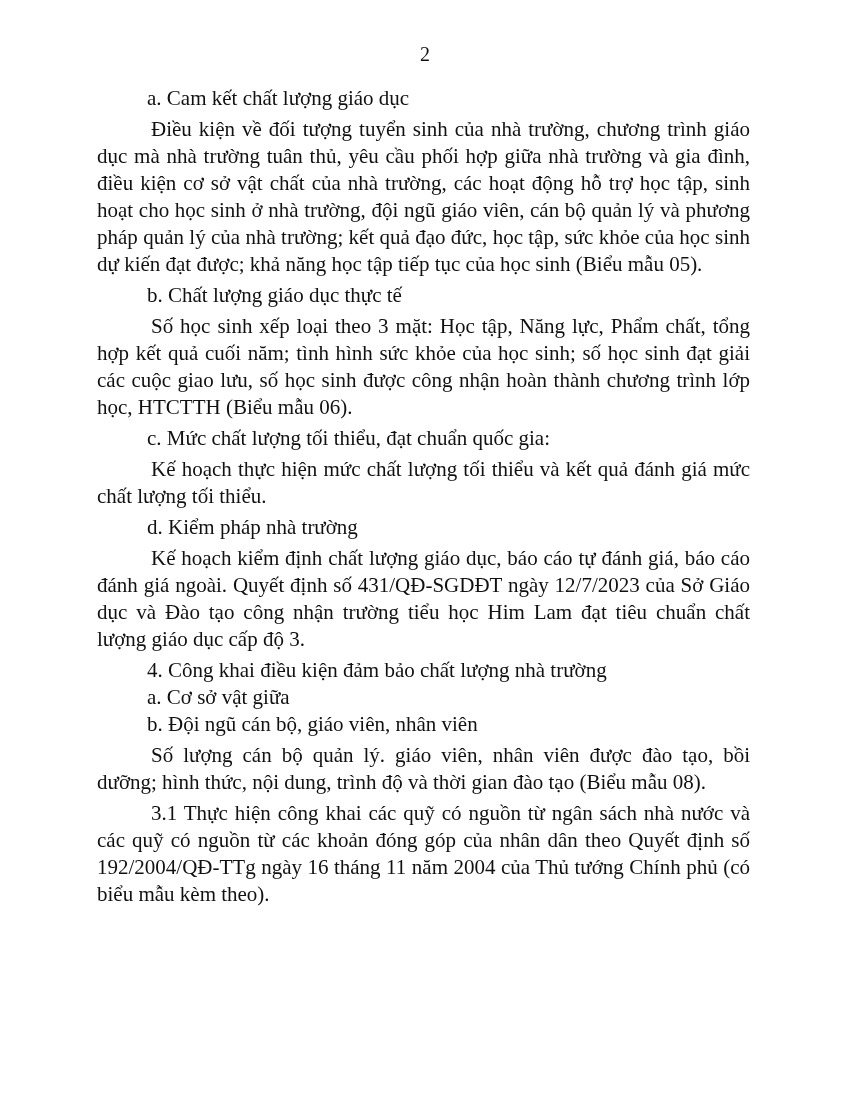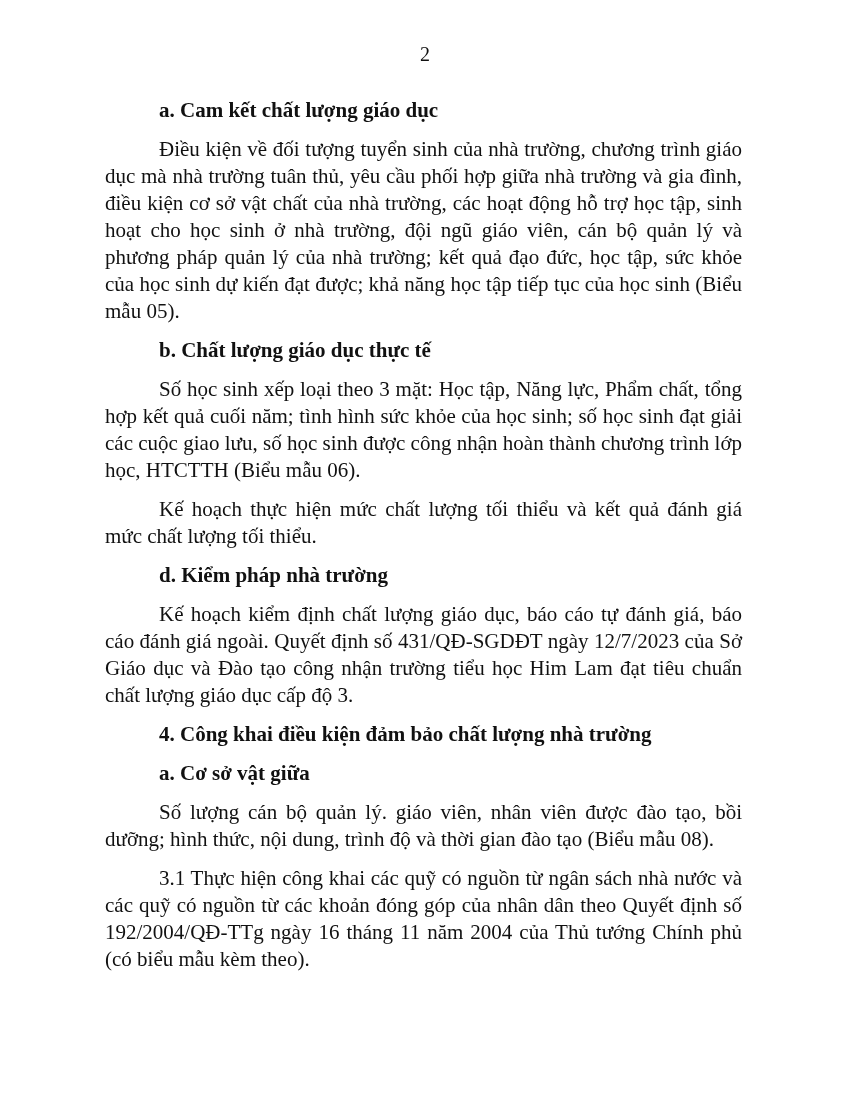--- a/index.html
+++ b/index.html
@@ -24,58 +24,60 @@
   .content {
     position: absolute;
     left: 93px;
     top: 85px;
     width: 661px;
     font-size: 21px;
     line-height: 27px;
     text-align: justify;
   }
   .para {
-    margin: 12px;
+    margin: 4px;
     text-indent: 54px;
   }
   .heading {
-    margin: 12px;
-    font-weight: bold;
+    margin: 0;
+    font-weight: normal;
     text-indent: 54px;
   }
 </style>
 </head>
 <body>
 
 <div class="page">
 
   <div class="page-number">2</div>
 
   <div class="content">
 
     <p class="heading">a. Cam kết chất lượng giáo dục</p>
 
     <p class="para">Điều kiện về đối tượng tuyển sinh của nhà trường, chương trình giáo dục mà nhà trường tuân thủ, yêu cầu phối hợp giữa nhà trường và gia đình, điều kiện cơ sở vật chất của nhà trường, các hoạt động hỗ trợ học tập, sinh hoạt cho học sinh ở nhà trường, đội ngũ giáo viên, cán bộ quản lý và phương pháp quản lý của nhà trường; kết quả đạo đức, học tập, sức khỏe của học sinh dự kiến đạt được; khả năng học tập tiếp tục của học sinh (Biểu mẫu 05).</p>
 
     <p class="heading">b. Chất lượng giáo dục thực tế</p>
 
     <p class="para">Số học sinh xếp loại theo 3 mặt: Học tập, Năng lực, Phẩm chất, tổng hợp kết quả cuối năm; tình hình sức khỏe của học sinh; số học sinh đạt giải các cuộc giao lưu, số học sinh được công nhận hoàn thành chương trình lớp học, HTCTTH (Biểu mẫu 06).</p>
 
+    <p class="heading">c. Mức chất lượng tối thiểu, đạt chuẩn quốc gia:</p>
 
     <p class="para">Kế hoạch thực hiện mức chất lượng tối thiểu và kết quả đánh giá mức chất lượng tối thiểu.</p>
 
     <p class="heading">d. Kiểm pháp nhà trường</p>
 
     <p class="para">Kế hoạch kiểm định chất lượng giáo dục, báo cáo tự đánh giá, báo cáo đánh giá ngoài. Quyết định số 431/QĐ-SGDĐT ngày 12/7/2023 của Sở Giáo dục và Đào tạo công nhận trường tiểu học Him Lam đạt tiêu chuẩn chất lượng giáo dục cấp độ 3.</p>
 
     <p class="heading">4. Công khai điều kiện đảm bảo chất lượng nhà trường</p>
 
     <p class="heading">a. Cơ sở vật giữa</p>
 
 
+    <p class="heading">b. Đội ngũ cán bộ, giáo viên, nhân viên</p>
 
     <p class="para">Số lượng cán bộ quản lý. giáo viên, nhân viên được đào tạo, bồi dưỡng; hình thức, nội dung, trình độ và thời gian đào tạo (Biểu mẫu 08).</p>
 
 
     <p class="para">3.1 Thực hiện công khai các quỹ có nguồn từ ngân sách nhà nước và các quỹ có nguồn từ các khoản đóng góp của nhân dân theo Quyết định số 192/2004/QĐ-TTg ngày 16 tháng 11 năm 2004 của Thủ tướng Chính phủ (có biểu mẫu kèm theo).</p>
 
 
 
   </div>
 </div>

